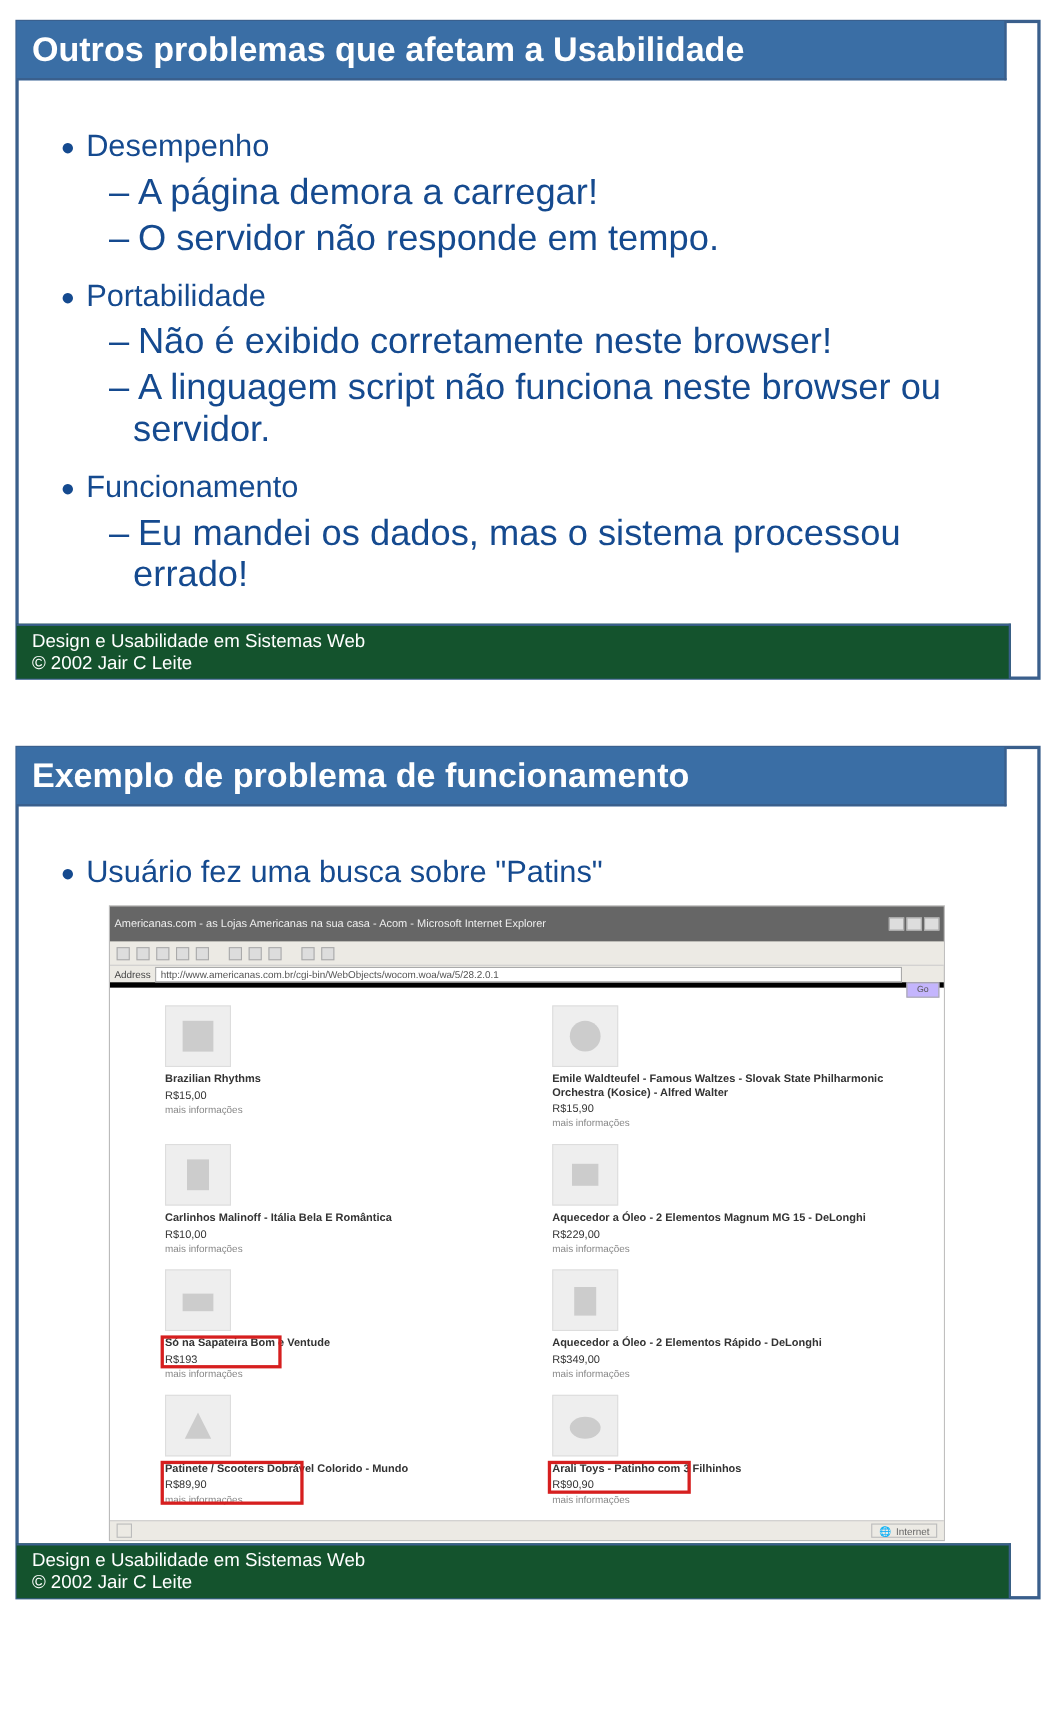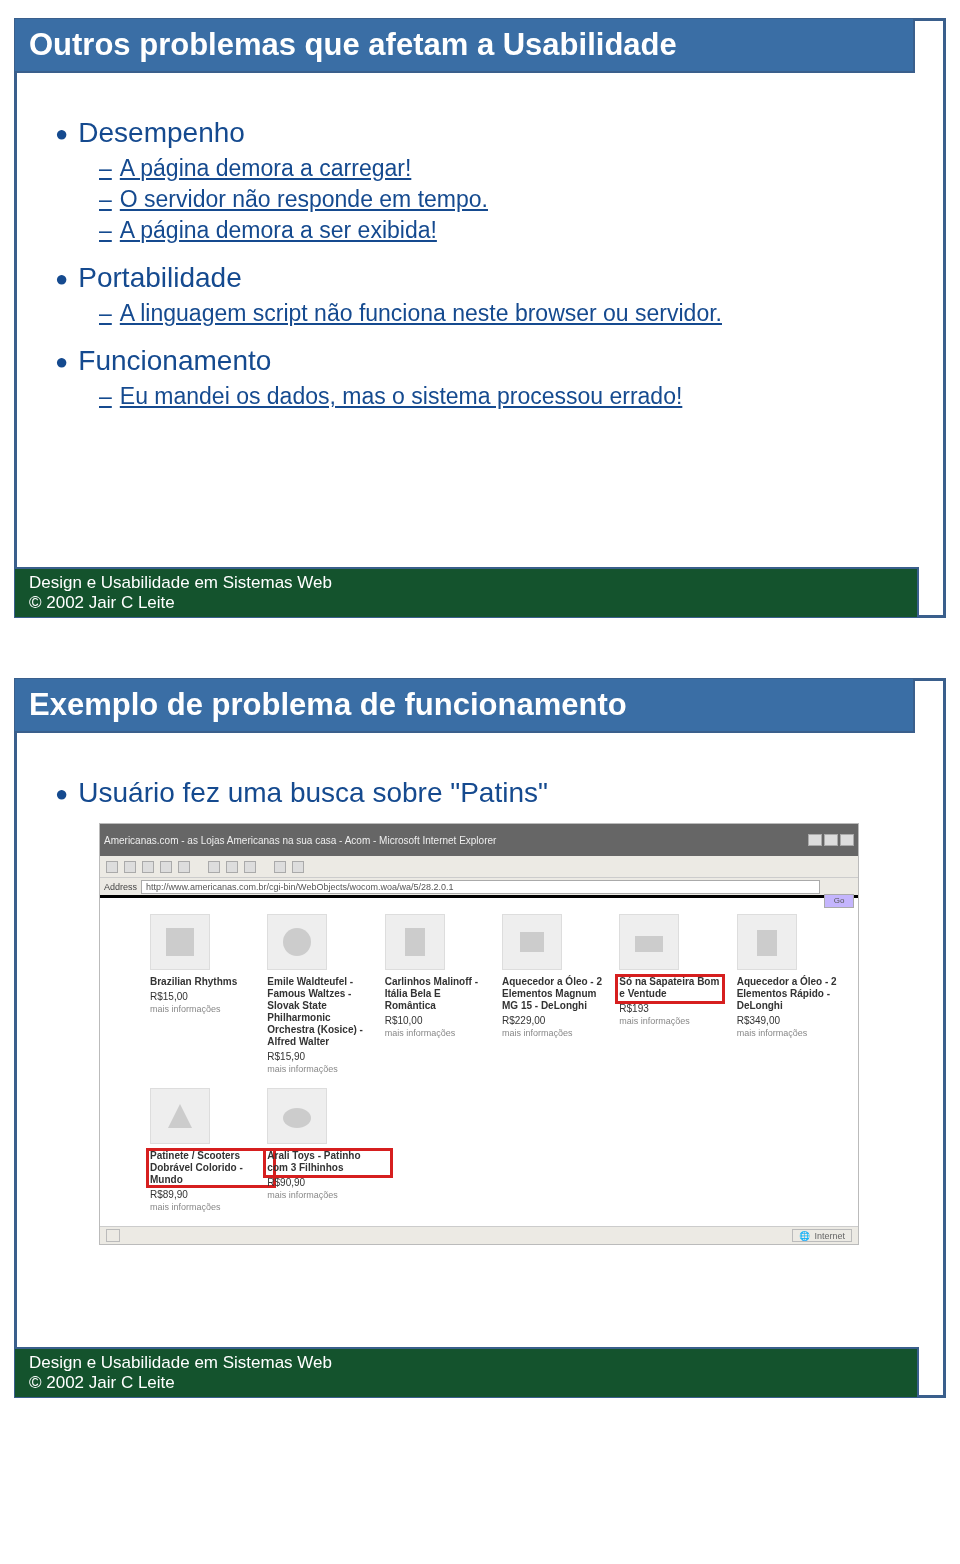--- a/index.html
+++ b/index.html
@@ -37,26 +37,25 @@
     align-items: flex-start;
   }
   .lvl1 .bullet {
     display: inline-block;
     font-size: 22px;
     margin-right: 10px;
     color: #154a8f;
     line-height: 34px;
   }
   .lvl2 {
-    font-size: 23px;
+    font-size: 33px;
     margin: 4px 0 4px 44px;
     color: #154a8f;
     text-indent: -22px;
     padding-left: 22px;
-    text-decoration: underline;
   }
   .lvl2 .dash {
     display: inline;
     margin-right: 8px;
   }
   .footer {
     background: #14532d;
     color: #fff;
     font-size: 17px;
     padding: 4px 14px;
@@ -122,21 +121,21 @@
   }
   .shot-toolbar .icon {
     width: 12px; height: 12px;
     border: 1px solid #aaa;
     background: #ddd;
   }
   .shot-addr {
     height: 20px;
     display: flex;
     align-items: center;
-    border-bottom: 3px solid #000000;
+    border-bottom: 5px solid #000000;
     padding: 0 4px;
     gap: 4px;
   }
   .shot-addr .lbl { font-size: 9px; color: #444; }
   .shot-addr .url {
     flex: 1;
     height: 14px;
     border: 1px solid #aaa;
     background: #fff;
     font-size: 9px;
@@ -151,21 +150,21 @@
     background: #c4b5fd;
     font-size: 8px;
     display: flex; align-items: center; justify-content: center; margin-top: 28px;
   }
   .shot-body {
     background: #fff;
     padding: 16px 20px 14px 50px;
   }
   .grid {
     display: grid;
-    grid-template-columns: repeat(6, 1fr);
+    grid-template-columns: repeat(2, 1fr);
     gap: 14px 16px;
   }
   .prod {
     display: flex;
     flex-direction: column;
     position: relative;
   }
   .thumb {
     width: 60px; height: 56px;
     border: 1px solid #ddd;
@@ -222,26 +221,26 @@
 <div class="slide">
   <div class="slide-header">Outros problemas que afetam a Usabilidade</div>
   <div class="content">
 
     <div class="lvl1">
       <span class="bullet">●</span>
       <span>Desempenho</span>
     </div>
     <div class="lvl2"><span class="dash">–</span><span>A página demora a carregar!</span></div>
     <div class="lvl2"><span class="dash">–</span><span>O servidor não responde em tempo.</span></div>
-    <div class="lvl2"><span class="dash">–</span><span>A página demora a ser exibida!</span></div>
 
     <div class="lvl1">
       <span class="bullet">●</span>
       <span>Portabilidade</span>
     </div>
+    <div class="lvl2"><span class="dash">–</span><span>Não é exibido corretamente neste browser!</span></div>
     <div class="lvl2"><span class="dash">–</span><span>A linguagem script não funciona neste browser ou servidor.</span></div>
 
     <div class="lvl1">
       <span class="bullet">●</span>
       <span>Funcionamento</span>
     </div>
     <div class="lvl2"><span class="dash">–</span><span>Eu mandei os dados, mas o sistema processou errado!</span></div>
   </div>
   <div class="footer">
     <span>Design e Usabilidade em  Sistemas Web</span>

